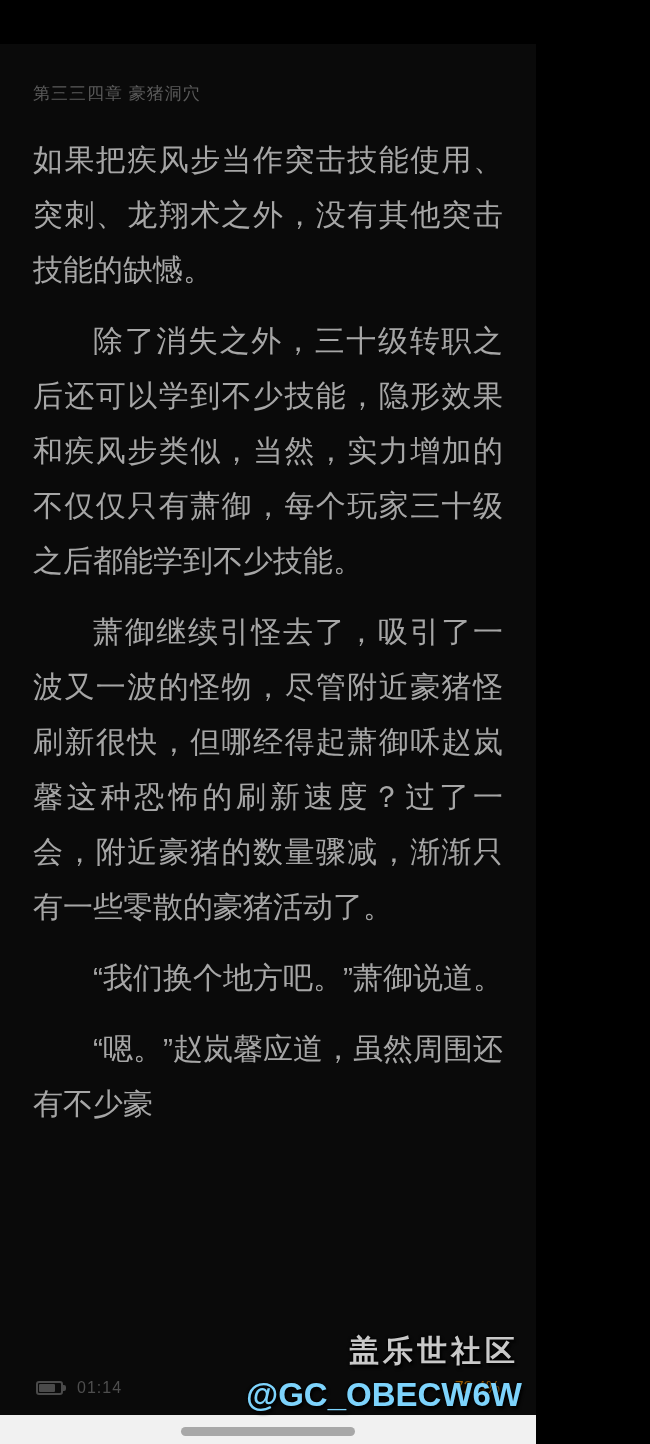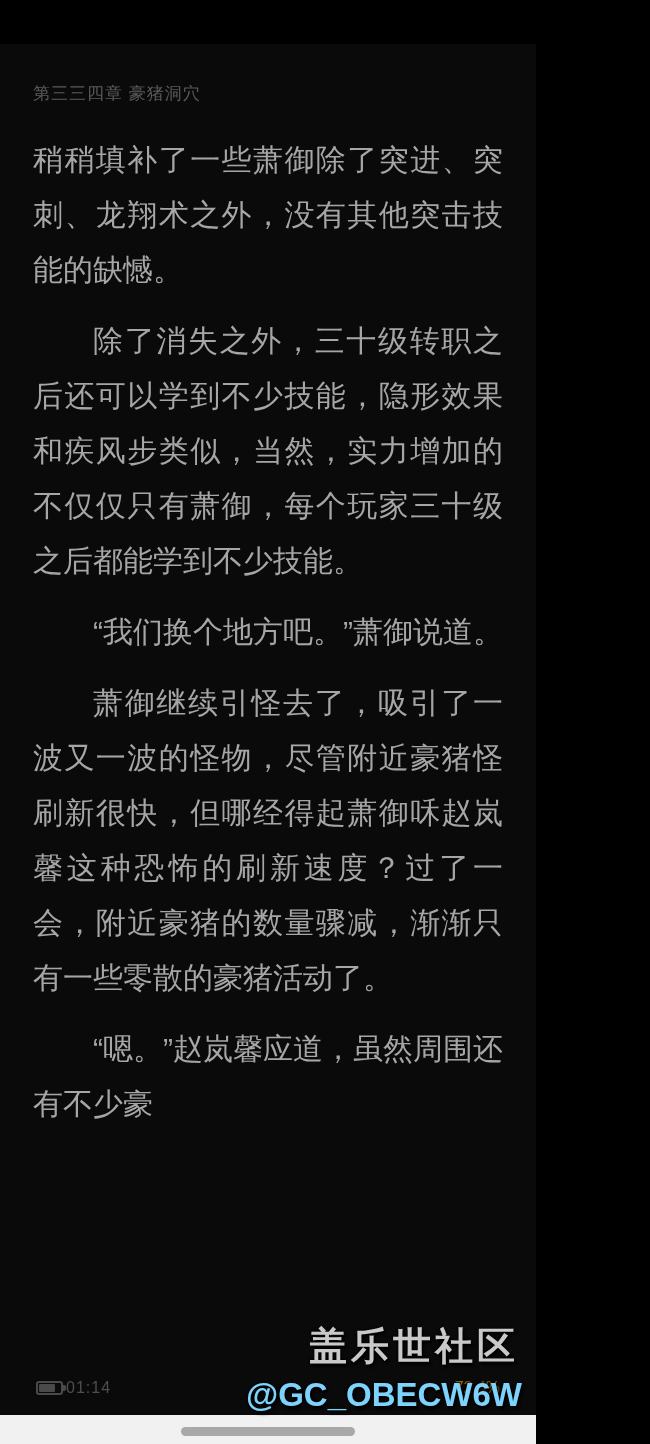--- a/index.html
+++ b/index.html
@@ -54,21 +54,21 @@
     position: absolute;
     left: 36px; right: 36px;
     bottom: 46px;
     height: 20px;
     display: flex;
     align-items: center;
     justify-content: space-between;
     color: #4b4b4b;
     font-size: 16px;
   }
-  .footer-left { display: flex; align-items: center; gap: 3px; }
+  .footer-left { display: flex; align-items: center; gap: 14px; }
 
   .battery {
     position: relative;
     width: 27px; height: 14px;
     border: 2px solid #4a4a4a;
     border-radius: 3px;
   }
   .battery::after {
     content: "";
     position: absolute;
@@ -84,21 +84,21 @@
     border-radius: 1px;
   }
 
   .time-label { color: #4e4e4e; letter-spacing: 1px; }
   .battery-percent { color: #a16207; font-size: 16px; }
 
   
   .watermark-title {
     position: absolute;
     right: 17px; bottom: 72px;
-    font-size: 38px;
+    font-size: 30px;
     font-weight: bold;
     letter-spacing: 4px;
     color: #c9c9c9;
     text-shadow: 2px 3px 3px rgba(0,0,0,0.95), -1px -1px 2px rgba(0,0,0,0.7);
     z-index: 5;
   }
   .watermark-handle {
     position: absolute;
     right: 14px; bottom: 30px;
     font-size: 33px;
@@ -128,24 +128,24 @@
 <body>
 
 <div class="screen">
 
   <div class="status-bar"></div>
 
   <div class="reader-page">
     <div class="chapter-title">第三三四章 豪猪洞穴</div>
 
     <div class="chapter-body">
-        <p class="">稍稍填补了一些萧御除了突进、突刺、龙翔术之外，没有其他突击技能的缺憾。</p>
+        <p class="">如果把疾风步当作突击技能使用、突刺、龙翔术之外，没有其他突击技能的缺憾。</p>
         <p class="indent">除了消失之外，三十级转职之后还可以学到不少技能，隐形效果和疾风步类似，当然，实力增加的不仅仅只有萧御，每个玩家三十级之后都能学到不少技能。</p>
+        <p class="indent">萧御继续引怪去了，吸引了一波又一波的怪物，尽管附近豪猪怪刷新很快，但哪经得起萧御咊赵岚馨这种恐怖的刷新速度？过了一会，附近豪猪的数量骤减，渐渐只有一些零散的豪猪活动了。</p>
         <p class="indent">“我们换个地方吧。”萧御说道。</p>
-        <p class="indent">萧御继续引怪去了，吸引了一波又一波的怪物，尽管附近豪猪怪刷新很快，但哪经得起萧御咊赵岚馨这种恐怖的刷新速度？过了一会，附近豪猪的数量骤减，渐渐只有一些零散的豪猪活动了。</p>
         <p class="indent">“嗯。”赵岚馨应道，虽然周围还有不少豪</p>
       </div>
   </div>
 
   <div class="footer-status">
     <div class="footer-left">
       <div class="battery">
         <div class="battery-fill" style="width: 70%;"></div>
       </div>
       <span class="time-label">01:14</span>

